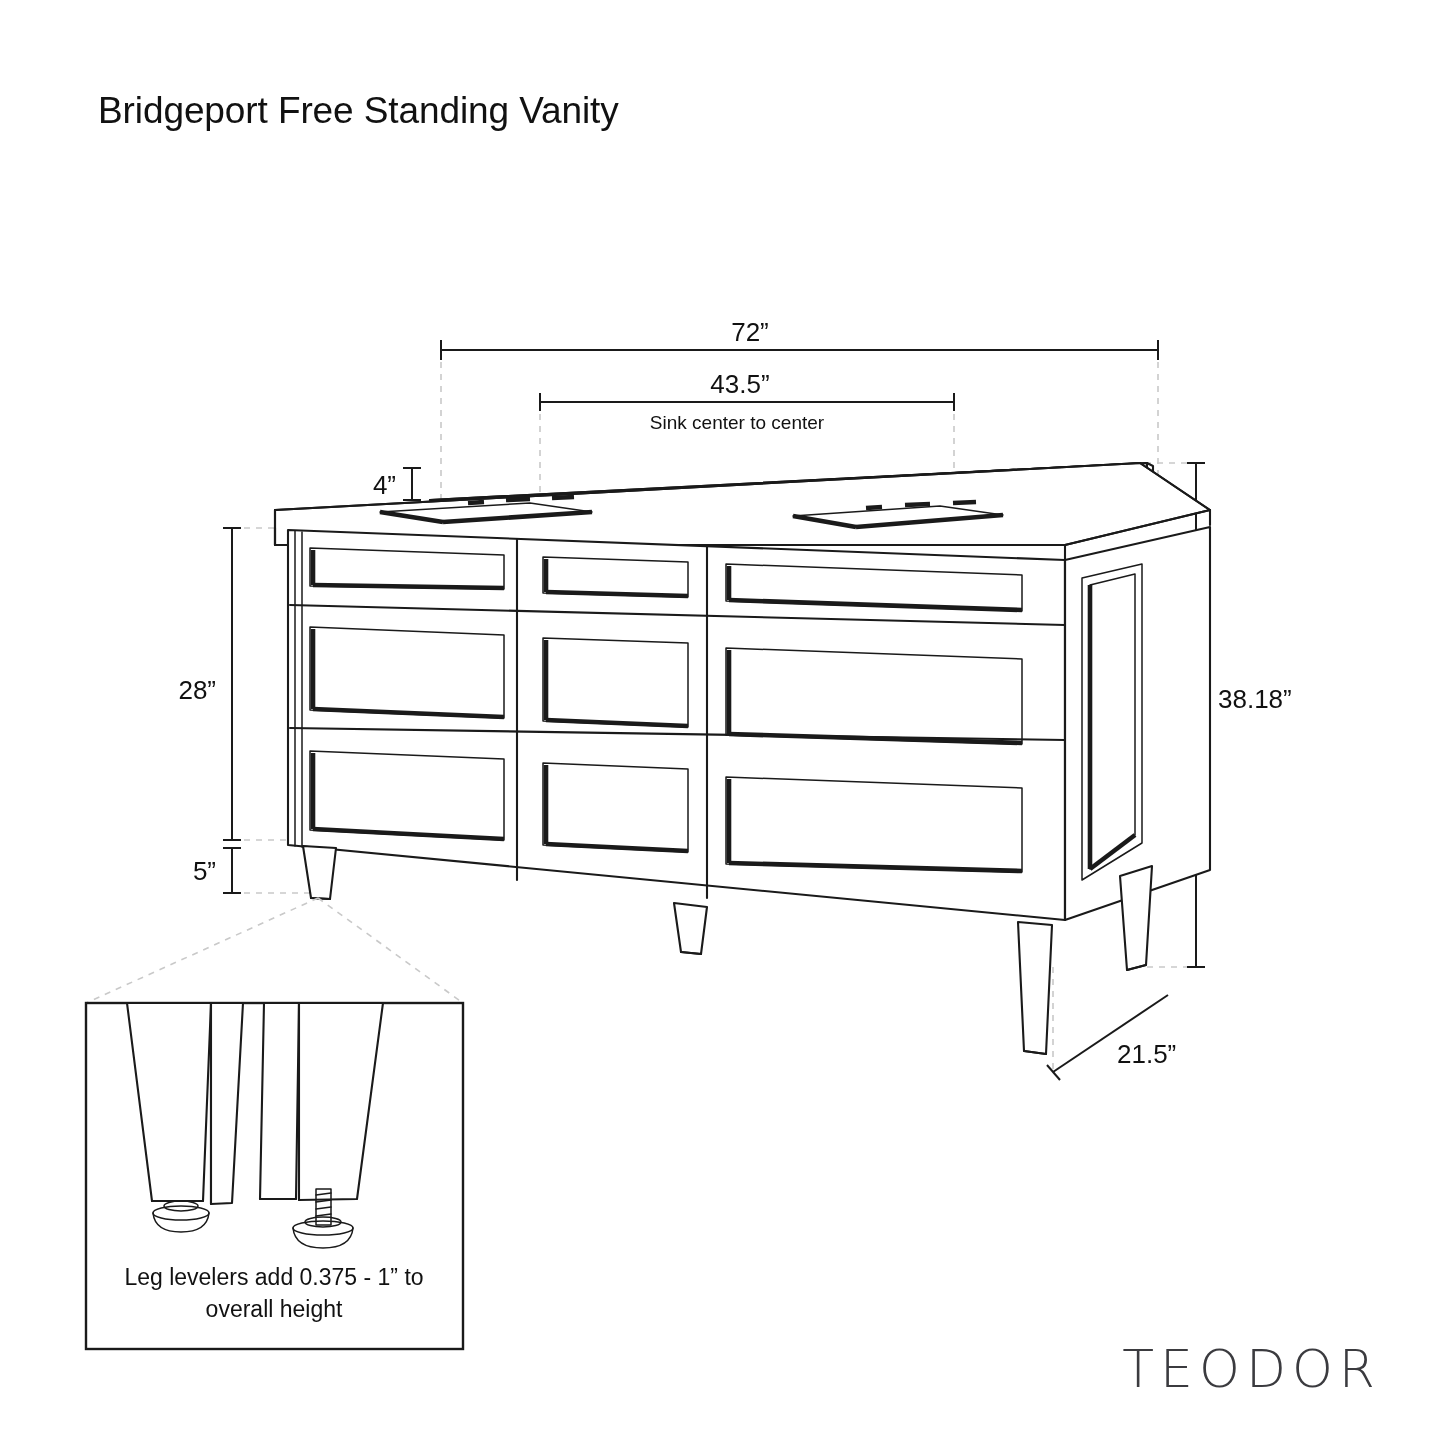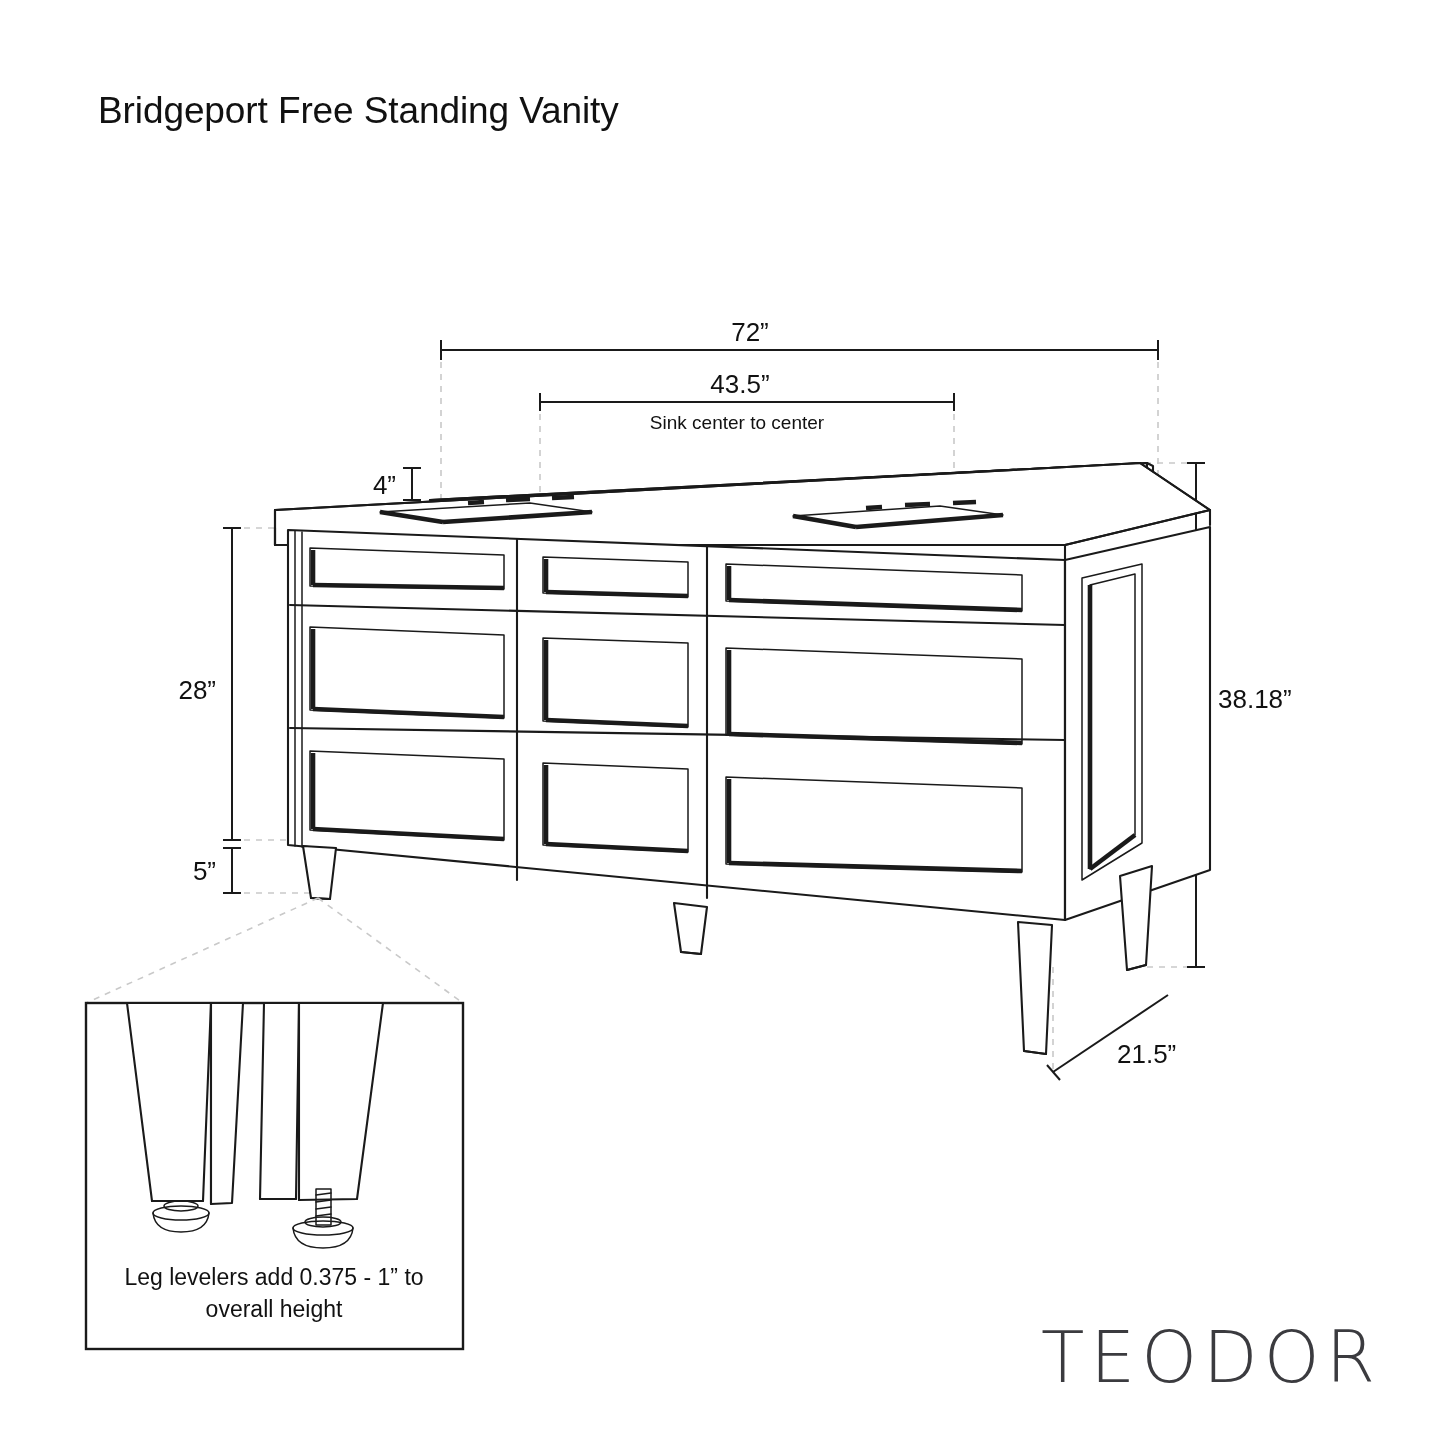--- a/index.html
+++ b/index.html
@@ -34,21 +34,21 @@
     line-height: 1.47;
     font-weight: 400;
     letter-spacing: -0.1px;
     color: #111111;
     white-space: pre;
   }
   #brand-mark {
     position: absolute;
     right: 96px;
     bottom: 46px;
-    font-size: 71px;
+    font-size: 52px;
     font-weight: 300;
     letter-spacing: 6px;
     color: #3b3b3f;
     font-family: "DejaVu Sans", "Liberation Sans", sans-serif;
   }
   svg { display: block; }
   text { font-family: "Liberation Sans", "DejaVu Sans", sans-serif; fill: #111111; }
 </style>
 </head>
 <body>

